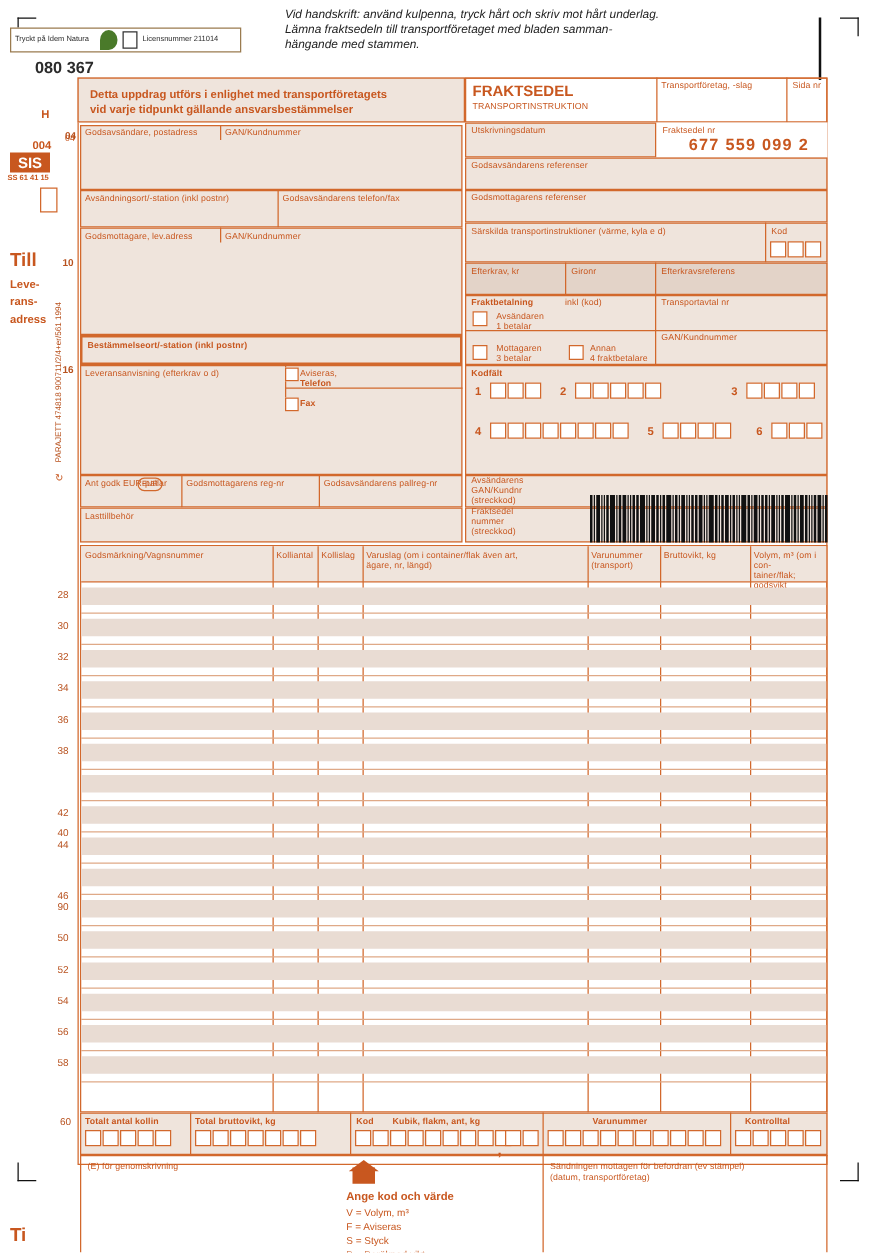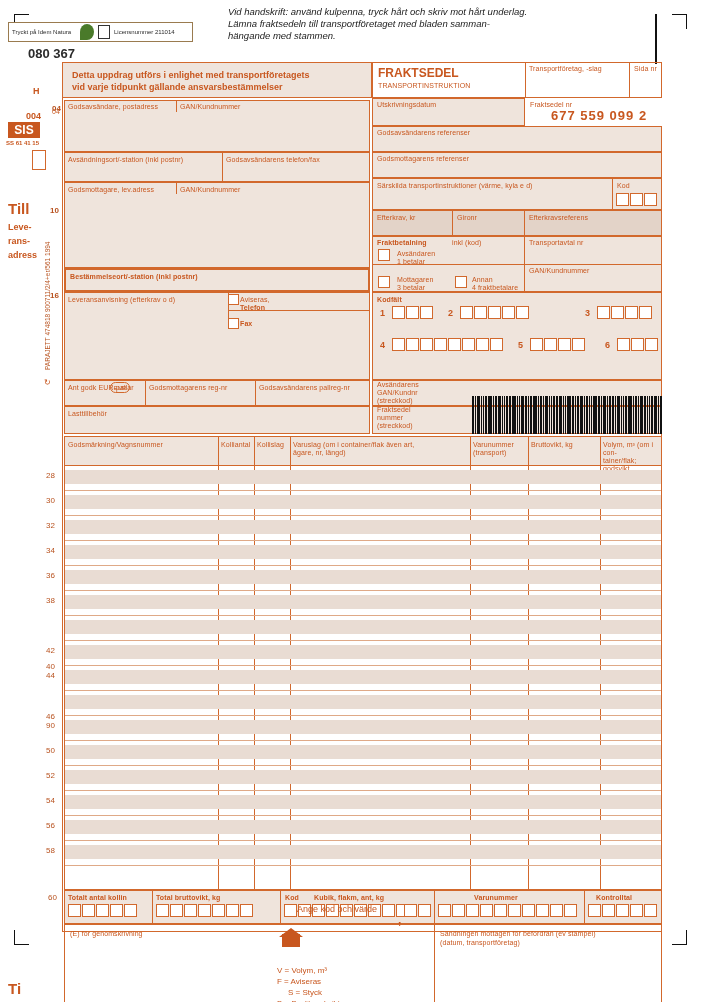--- a/index.html
+++ b/index.html
@@ -439,23 +439,23 @@
     <div class="cell"></div>
     <div class="cell"></div>
   </div>
   <div class="abs lnum" style="left:48px;top:893px;">60</div>
 
   <div class="bx" style="left:64px;top:924px;width:598px;height:78px;border-width:1px 1px 0 1px;"></div>
   <div class="abs lbl" style="left:70px;top:930px;">(E) för genomskrivning</div>
 
   <div class="abs" style="left:282px;top:934px;width:18px;height:13px;background:#c8571f;"></div>
   <div class="abs" style="left:279px;top:928px;width:0;height:0;border-left:12px solid transparent;border-right:12px solid transparent;border-bottom:9px solid #c8571f;"></div>
-  <div class="abs lbl9" style="left:277px;top:904px;font-weight:normal;margin-left:20px;">Ange kod och värde</div>
+  <div class="abs lbl9" style="left:277px;top:952px;font-weight:bold;">Ange kod och värde</div>
   <div class="abs lbl8" style="left:277px;top:966px;">V = Volym, m³</div>
   <div class="abs lbl8" style="left:277px;top:977px;">F = Aviseras</div>
-  <div class="abs lbl8" style="left:288px;top:988px;">S = Styck</div>
+  <div class="abs lbl8" style="left:277px;top:988px;">S = Styck</div>
   <div class="abs lbl8" style="left:277px;top:999px;">B = Beräknad vikt</div>
 
   <div class="abs" style="left:434px;top:924px;width:1px;height:78px;background:#d2682c;"></div>
   <div class="abs lbl" style="left:440px;top:930px;">Sändningen mottagen för befordran (ev stämpel)</div>
   <div class="abs lbl" style="left:440px;top:939px;">(datum, transportföretag)</div>
 
 </div>
 
 </body></html>

